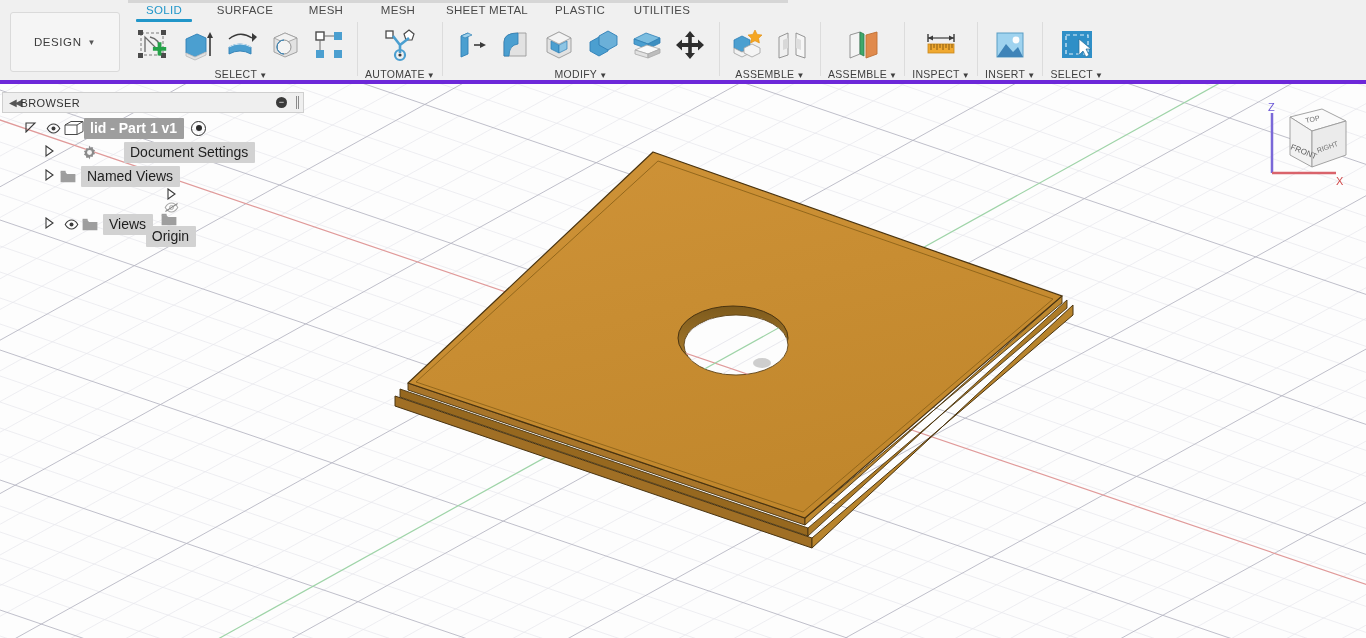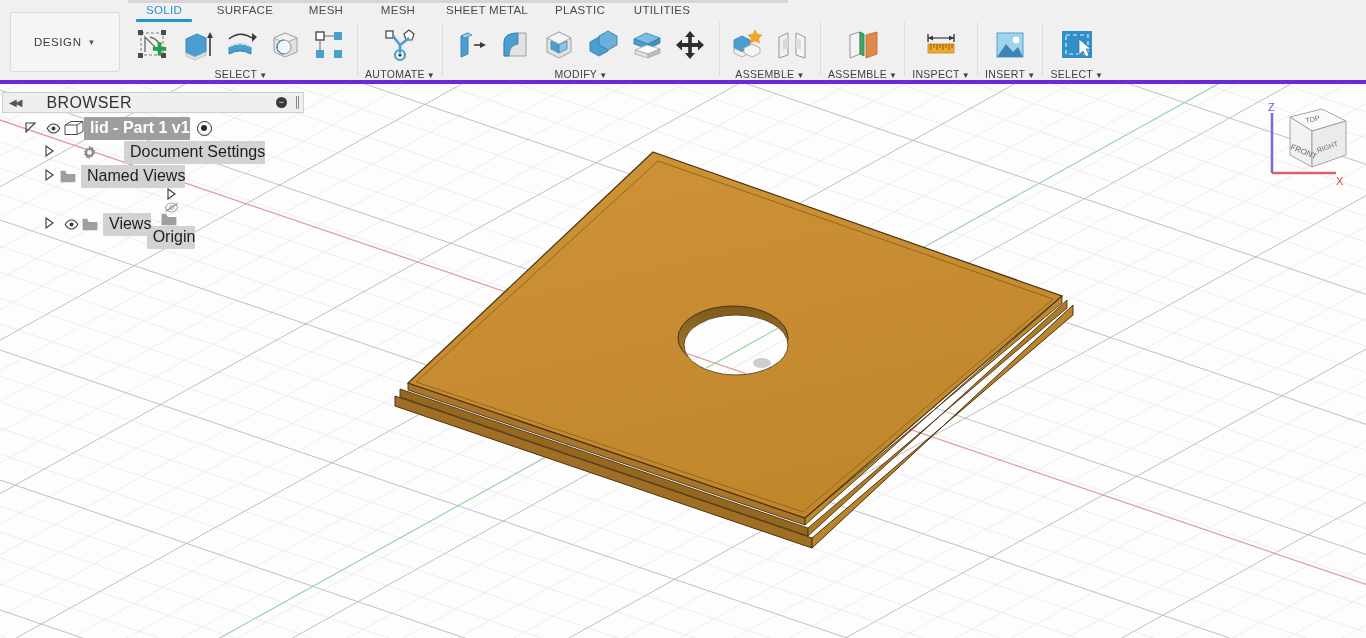--- a/index.html
+++ b/index.html
@@ -83,38 +83,38 @@
   }
   #browser-header {
     width: 302px; height: 21px; background: #efefef;
     border: 1px solid #cfcfcf;
     display: flex; align-items: center; position: relative;
     user-select: none;
   }
   #browser-header .collapse {
     margin-left: 6px; font-size: 10px; color: #555; letter-spacing: -2px; cursor: pointer;
   }
-  #browser-header .btitle { margin-left: 26px; font-size: 16px; color: #333; letter-spacing: .4px; }
+  #browser-header .btitle { margin-left: 0; font-size: 11px; color: #333; letter-spacing: .4px; }
   #browser-header .minus {
     position: absolute; right: 16px; width: 11px; height: 11px; border-radius: 50%;
     background: #3a3a3a; color: #efefef; font-size: 9px; line-height: 10px; text-align: center;
     cursor: pointer;
   }
   #browser-header .grip {
     position: absolute; right: 4px; width: 3px; height: 13px;
     border-left: 1px solid #8a8a8a; border-right: 1px solid #8a8a8a; cursor: col-resize;
   }
   #tree { margin-top: 3px; }
   .node { display: flex; align-items: center; height: 24px; white-space: nowrap; }
   .twisty {
     width: 22px; text-align: center; font-size: 9px; color: #3a3a3a; cursor: pointer; user-select: none;
   }
   .eye { width: 22px; display: flex; align-items: center; justify-content: center; cursor: pointer; }
   .nlabel {
-    background: #d2d2d2; color: #1e1e1e; padding: 2px 0 3px 6px; font-size: 16px;
+    background: #d2d2d2; color: #1e1e1e; padding: 2px 7px 3px 6px; font-size: 14px;
     border-radius: 1px; user-select: none;
   }
   .node.root .nlabel { background: #9e9e9e; color: #ffffff; font-weight: bold; }
   .folder { margin-right: 5px; display: flex; align-items: center; }
   .gearwrap { margin-right: 5px; display: flex; align-items: center; }
   .radio {
     width: 15px; height: 15px; border-radius: 50%; border: 1.6px solid #2c2c2c;
     margin-left: 7px; display: flex; align-items: center; justify-content: center; cursor: pointer;
   }
   .radio i { width: 6px; height: 6px; border-radius: 50%; background: #2c2c2c; display: block; }

